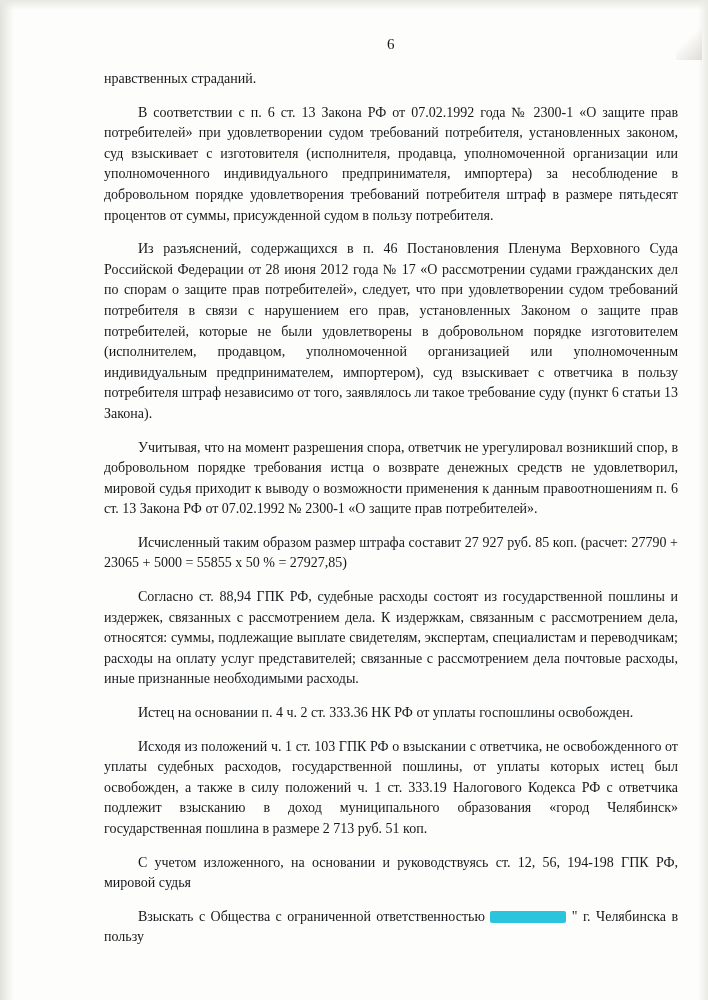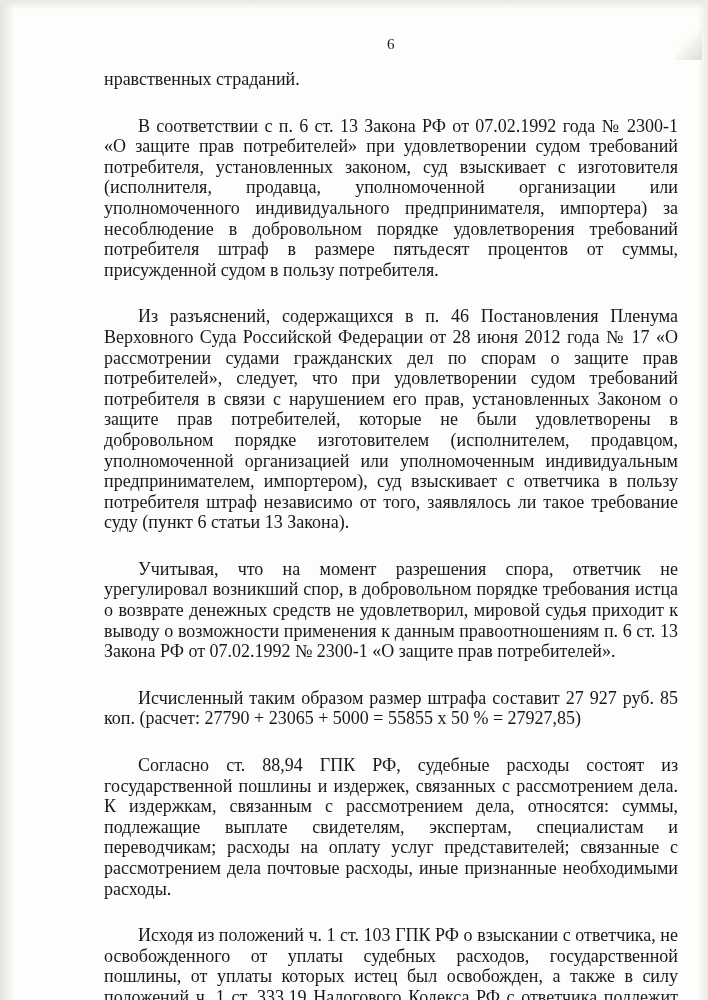--- a/index.html
+++ b/index.html
@@ -59,28 +59,28 @@
   }
   .page-number {
     text-align: center;
     font-size: 15px;
     color: #1b1b1b;
     margin-bottom: 16px;
     letter-spacing: 0.3px;
   }
   p.doc {
     margin: 0 0 0 0;
-    font-size: 18px;
+    font-size: 14px;
     line-height: 20.6px;
     color: #15181c;
     text-align: justify;
     text-justify: inter-word;
   }
   p.doc + p.doc {
-    margin-top: 26px;
+    margin-top: 13px;
   }
   p.indent {
     text-indent: 34px;
   }
   .center {
     text-align: center;
     text-indent: 0;
   }
   .spaced {
     letter-spacing: 3px;
@@ -119,20 +119,21 @@
     <p class="doc indent">В соответствии с п. 6 ст. 13 Закона РФ от 07.02.1992 года № 2300-1 «О защите прав потребителей» при удовлетворении судом требований потребителя, установленных законом, суд взыскивает с изготовителя (исполнителя, продавца, уполномоченной организации или уполномоченного индивидуального предпринимателя, импортера) за несоблюдение в добровольном порядке удовлетворения требований потребителя штраф в размере пятьдесят процентов от суммы, присужденной судом в пользу потребителя.</p>
 
     <p class="doc indent">Из разъяснений, содержащихся в п. 46 Постановления Пленума Верховного Суда Российской Федерации от 28 июня 2012 года № 17 «О рассмотрении судами гражданских дел по спорам о защите прав потребителей», следует, что при удовлетворении судом требований потребителя в связи с нарушением его прав, установленных Законом о защите прав потребителей, которые не были удовлетворены в добровольном порядке изготовителем (исполнителем, продавцом, уполномоченной организацией или уполномоченным индивидуальным предпринимателем, импортером), суд взыскивает с ответчика в пользу потребителя штраф независимо от того, заявлялось ли такое требование суду (пункт 6 статьи 13 Закона).</p>
 
     <p class="doc indent">Учитывая, что на момент разрешения спора, ответчик не урегулировал возникший спор, в добровольном порядке требования истца о возврате денежных средств не удовлетворил, мировой судья приходит к выводу о возможности применения к данным правоотношениям п. 6 ст. 13 Закона РФ от 07.02.1992 № 2300-1 «О защите прав потребителей».</p>
 
     <p class="doc indent">Исчисленный таким образом размер штрафа составит 27 927 руб. 85 коп. (расчет: 27790 + 23065 + 5000 = 55855 х 50 % = 27927,85)</p>
 
     <p class="doc indent">Согласно ст. 88,94 ГПК РФ, судебные расходы состоят из государственной пошлины и издержек, связанных с рассмотрением дела. К издержкам, связанным с рассмотрением дела, относятся: суммы, подлежащие выплате свидетелям, экспертам, специалистам и переводчикам; расходы на оплату услуг представителей; связанные с рассмотрением дела почтовые расходы, иные признанные необходимыми расходы.</p>
 
+    <p class="doc indent">Истец на основании п. 4 ч. 2 ст. 333.36 НК РФ от уплаты госпошлины освобожден.</p>
 
     <p class="doc indent">Исходя из положений ч. 1 ст. 103 ГПК РФ о взыскании с ответчика, не освобожденного от уплаты судебных расходов, государственной пошлины, от уплаты которых истец был освобожден, а также в силу положений ч. 1 ст. 333.19 Налогового Кодекса РФ с ответчика подлежит взысканию в доход муниципального образования «город Челябинск» государственная пошлина в размере 2 713 руб. 51 коп.</p>
 
     <p class="doc indent">С учетом изложенного, на основании и руководствуясь ст. 12, 56, 194-198 ГПК РФ, мировой судья</p>
 
 
 
     <p class="doc indent"><span>Взыскать с Общества с ограниченной ответственностью</span> <span class="highlight hl-2"></span> <span>" г. Челябинска в пользу</span>    </p>
 
   </div>

